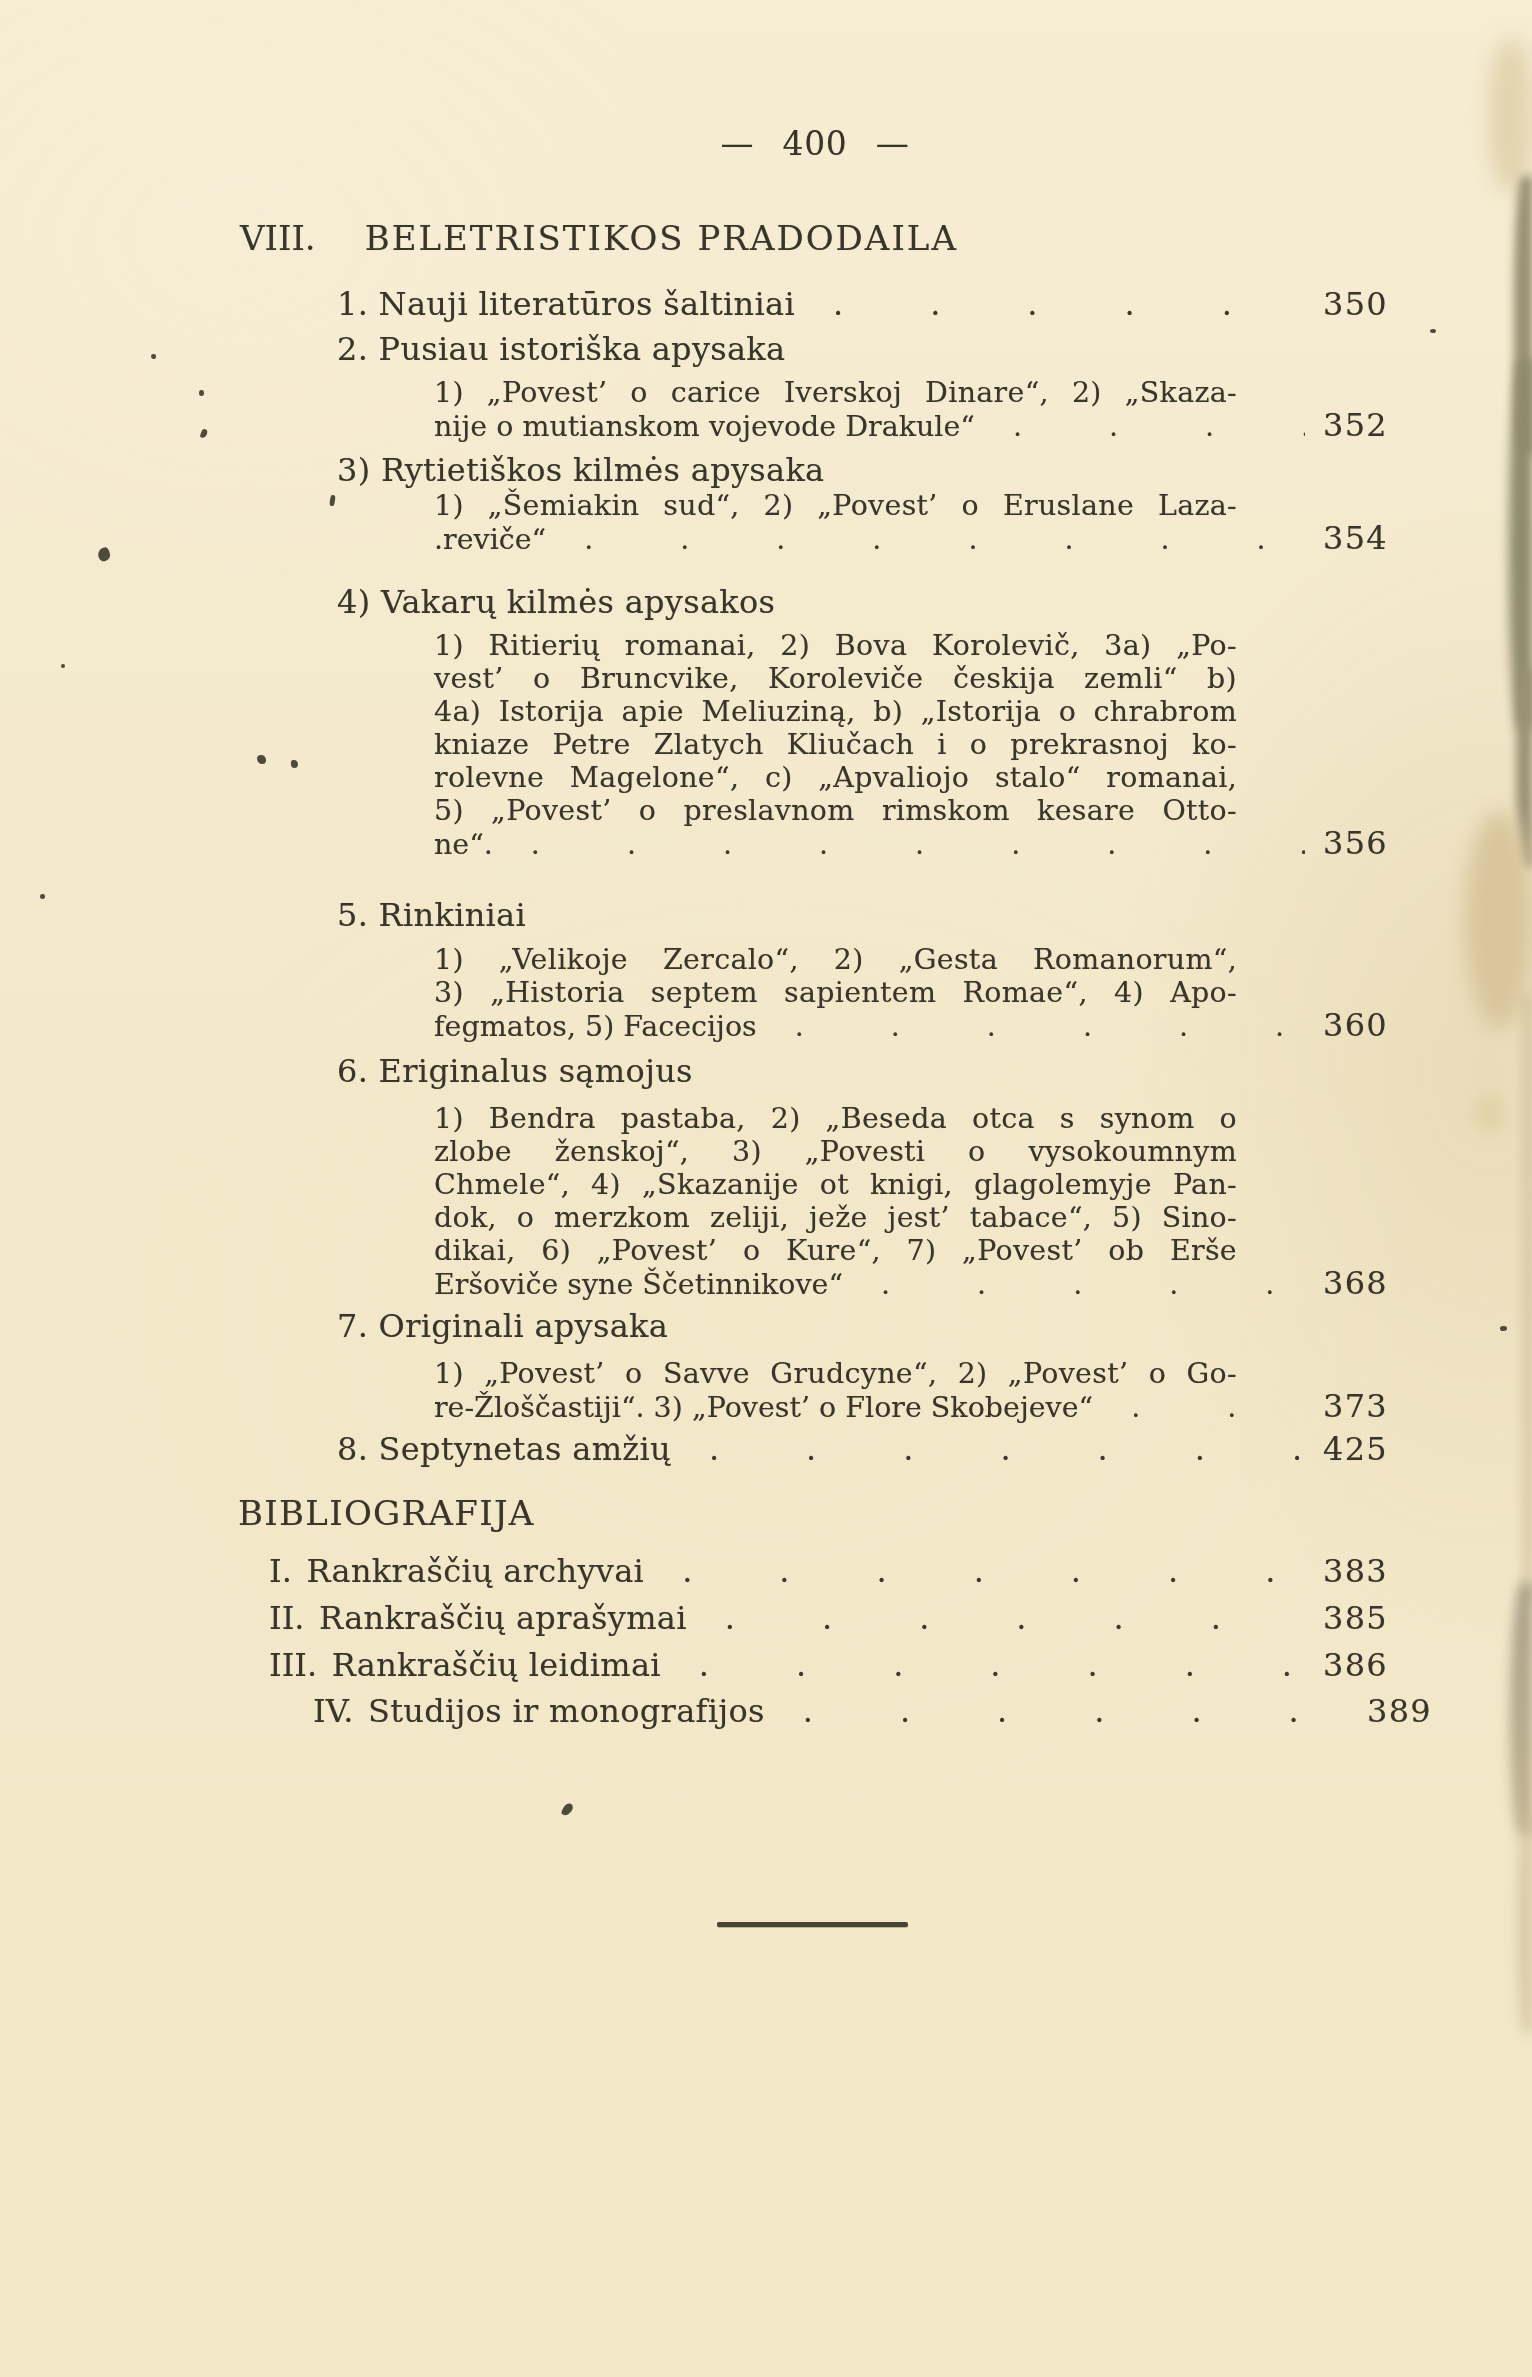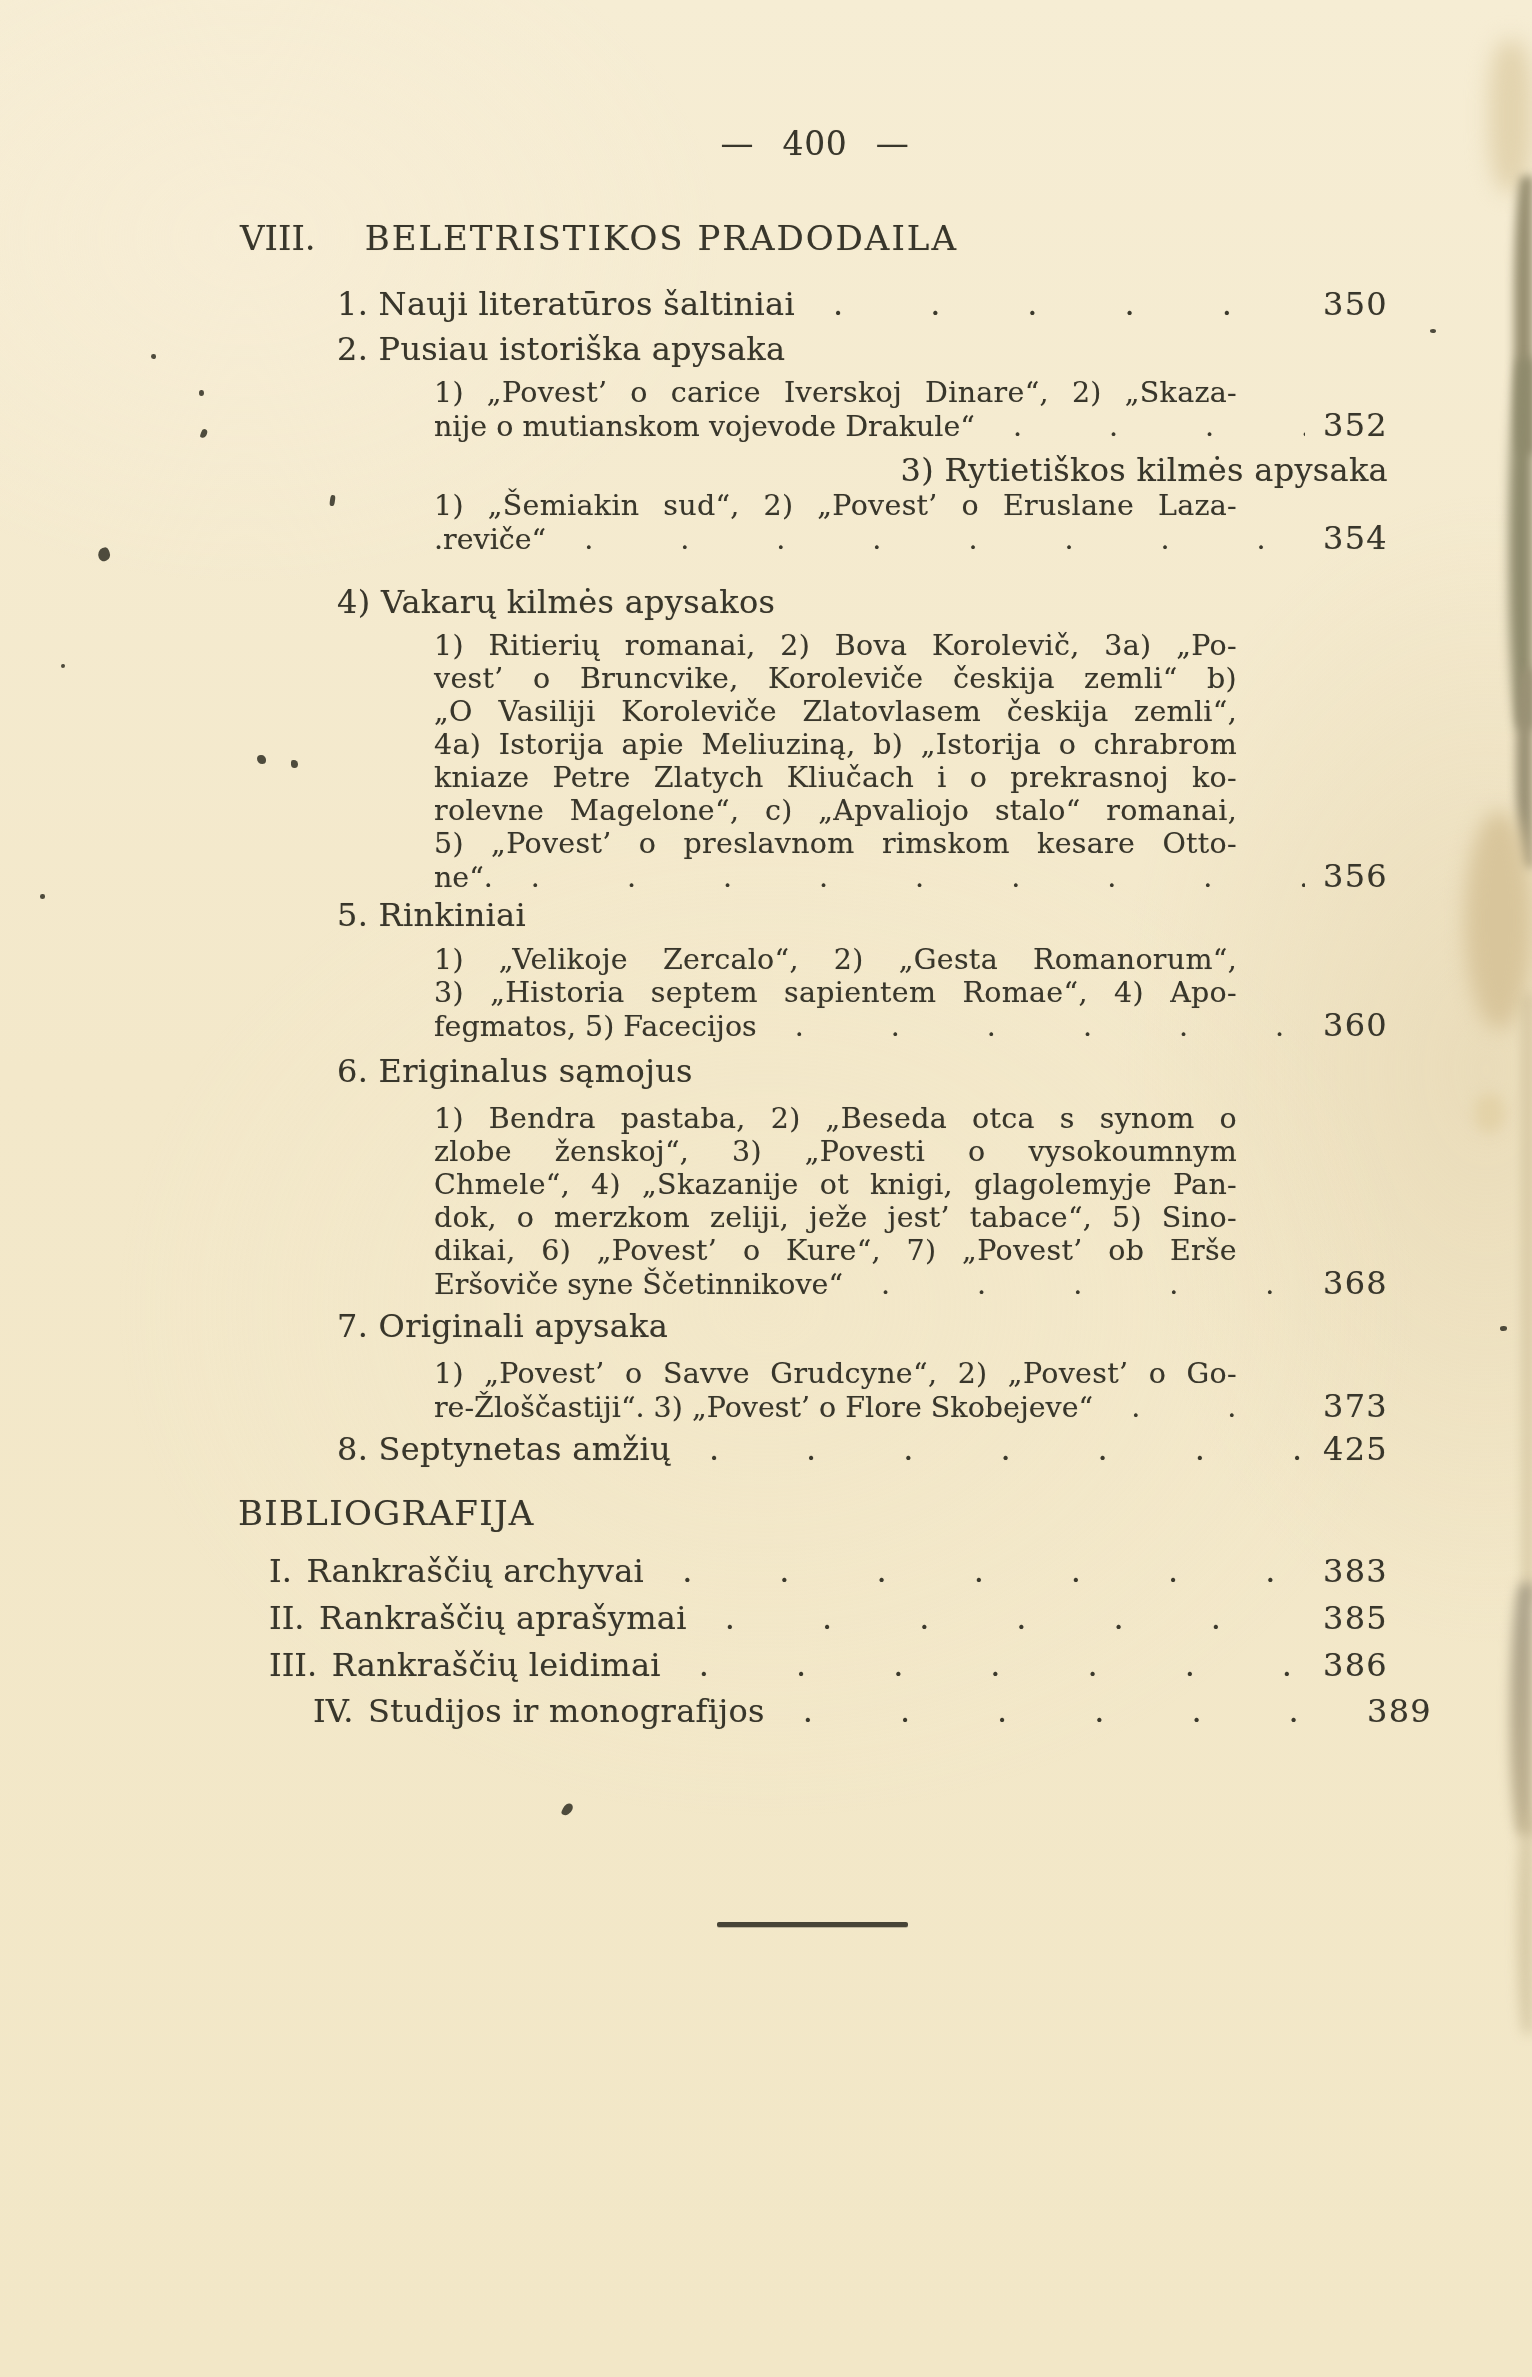--- a/index.html
+++ b/index.html
@@ -73,39 +73,38 @@
 </div>
 <div class="abs sub-block ink" style="top:376px;left:434px;">
   <div class="sub-line just">1) „Povest’ o carice Iverskoj Dinare“, 2) „Skaza-</div>
   <div class="sub-last">
     <span>nije o mutianskom vojevode Drakule“</span>
     <span class="leader"></span>
     <span class="pagenum">352</span>
   </div>
 </div>
 
-<div class="abs item-line ink" style="top:454px;left:337px;justify-content:flex-end;">
+<div class="abs item-line ink" style="top:454px;left:337px;">
   <span class="lbl">3) Rytietiškos kilmės apysaka</span>
 </div>
 <div class="abs sub-block ink" style="top:489px;left:434px;">
   <div class="sub-line just">1) „Šemiakin sud“, 2) „Povest’ o Eruslane Laza-</div>
   <div class="sub-last">
     <span>.reviče“</span>
     <span class="leader"></span>
     <span class="pagenum">354</span>
   </div>
 </div>
 
 <div class="abs item-line ink" style="top:586px;left:337px;">
   <span class="lbl">4) Vakarų kilmės apysakos</span>
 </div>
 <div class="abs sub-block ink" style="top:629px;left:434px;">
   <div class="sub-line just">1) Ritierių romanai, 2) Bova Korolevič, 3a) „Po-</div>
   <div class="sub-line just">vest’ o Bruncvike, Koroleviče českija zemli“ b)</div>
-  <div class="sub-line just">„O Vasiliji Koroleviče Zlatovlasem českija zemli“,</div>
   <div class="sub-line just">4a) Istorija apie Meliuziną, b) „Istorija o chrabrom</div>
   <div class="sub-line just">kniaze Petre Zlatych Kliučach i o prekrasnoj ko-</div>
   <div class="sub-line just">rolevne Magelone“, c) „Apvaliojo stalo“ romanai,</div>
   <div class="sub-line just">5) „Povest’ o preslavnom rimskom kesare Otto-</div>
   <div class="sub-last">
     <span>ne“.</span>
     <span class="leader"></span>
     <span class="pagenum">356</span>
   </div>
 </div>

